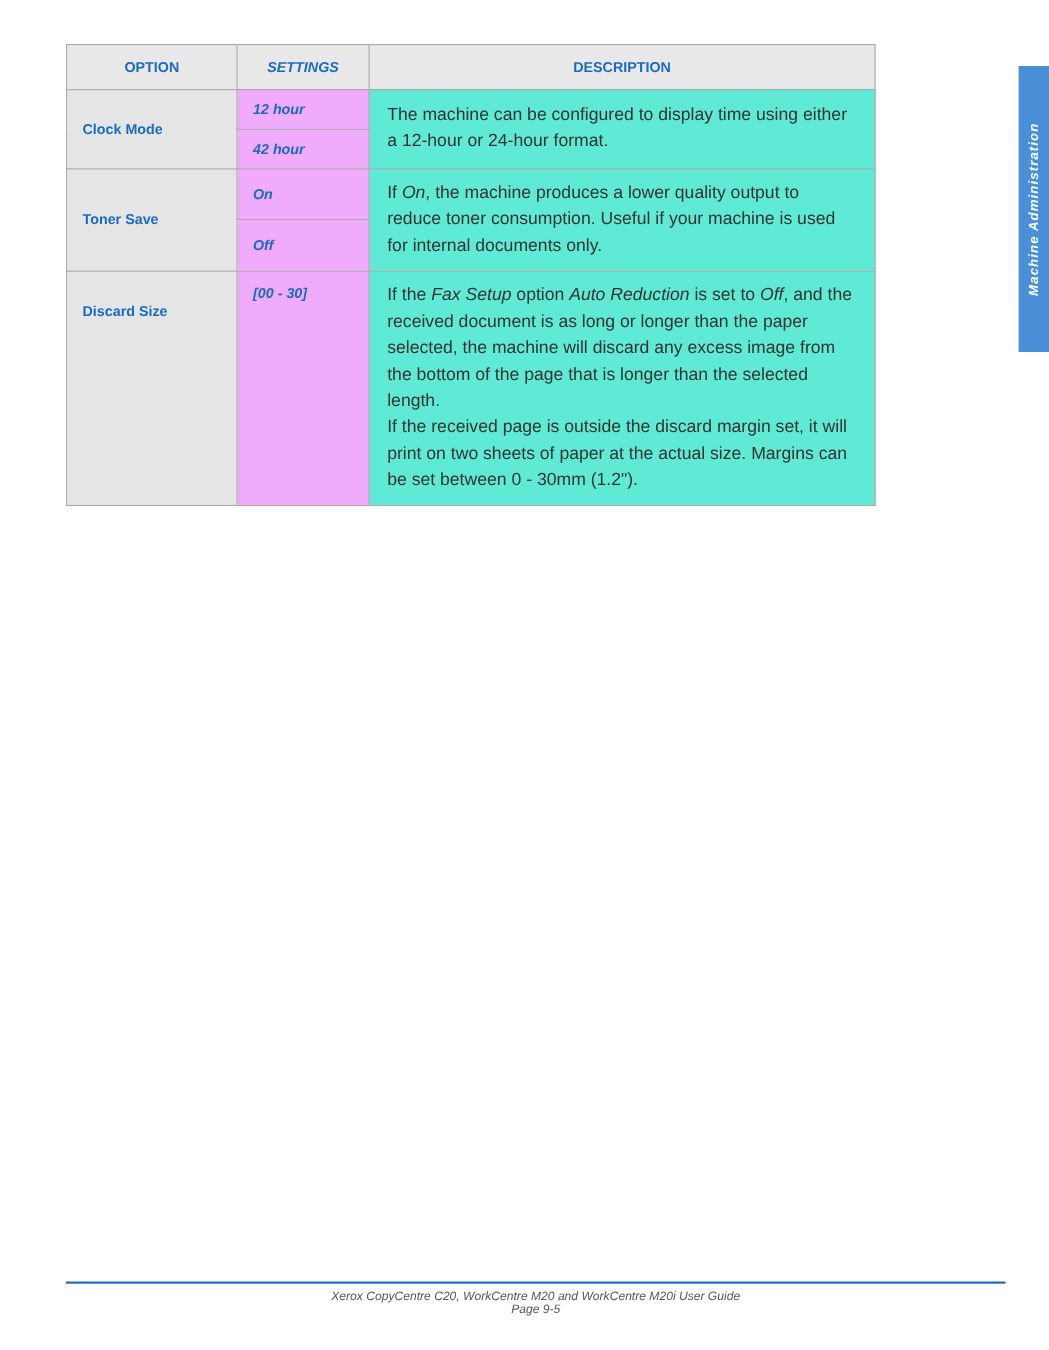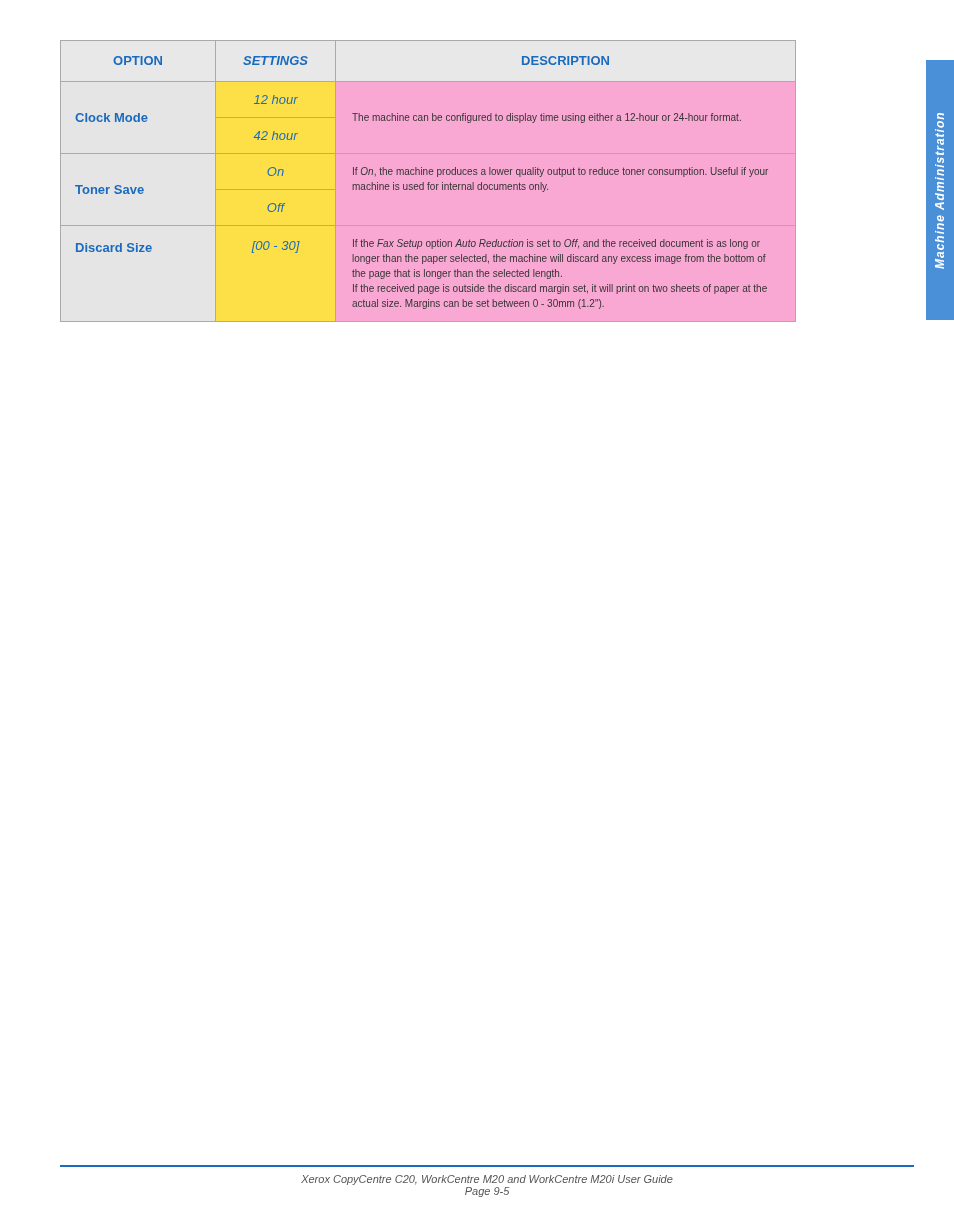--- a/index.html
+++ b/index.html
@@ -92,32 +92,31 @@
       border: 1px solid #aaa;
     }
 
     .col-option {
       width: 155px;
       background: #e5e5e5;
     }
 
     .col-settings {
       width: 120px;
-      background: #fde047;
-      text-align: center;
-      font-weight: normal;
+      background: #f0abfc;
+      font-weight: bold;
       font-style: italic;
       color: #1a6bbf;
       font-size: 13px;
     }
 
     .col-desc {
-      background: #f9a8d4;
+      background: #5eead4;
       padding: 10px 16px;
-      font-size: 10px;
+      font-size: 16px;
       color: #333;
       line-height: 1.5;
     }
 
     .option-label {
       color: #1a6bbf;
       font-weight: bold;
       font-size: 13px;
       padding: 12px 14px;
       vertical-align: middle;
@@ -159,21 +158,21 @@
         <td class="col-settings setting-value" style="border-bottom:1px solid #aaa;">On</td>
         <td class="col-desc" rowspan="2" style="vertical-align:top;">
           <span>If <em>On</em>, the machine produces a lower quality output to reduce toner consumption. Useful if your machine is used for internal documents only.</span>
         </td>
       </tr>
       <tr>
         <td class="col-settings setting-value">Off</td>
       </tr>
 
       <tr>
-        <td class="col-option option-label" style="vertical-align:top; padding-top:14px;">Discard Size</td>
+        <td class="col-option option-label" style="vertical-align:top; padding-top:28px;">Discard Size</td>
         <td class="col-settings setting-value" style="vertical-align:top; padding-top:12px;">[00 - 30]</td>
         <td class="col-desc" style="vertical-align:top;">
           <p>If the <em>Fax Setup</em> option <em>Auto Reduction</em> is set to <em>Off</em>, and the received document is as long or longer than the paper selected, the machine will discard any excess image from the bottom of the page that is longer than the selected length.</p>
           <p style="">If the received page is outside the discard margin set, it will print on two sheets of paper at the actual size. Margins can be set between 0 - 30mm (1.2").</p>
         </td>
       </tr>
     </tbody>
   </table>
 
   <div class="footer">

